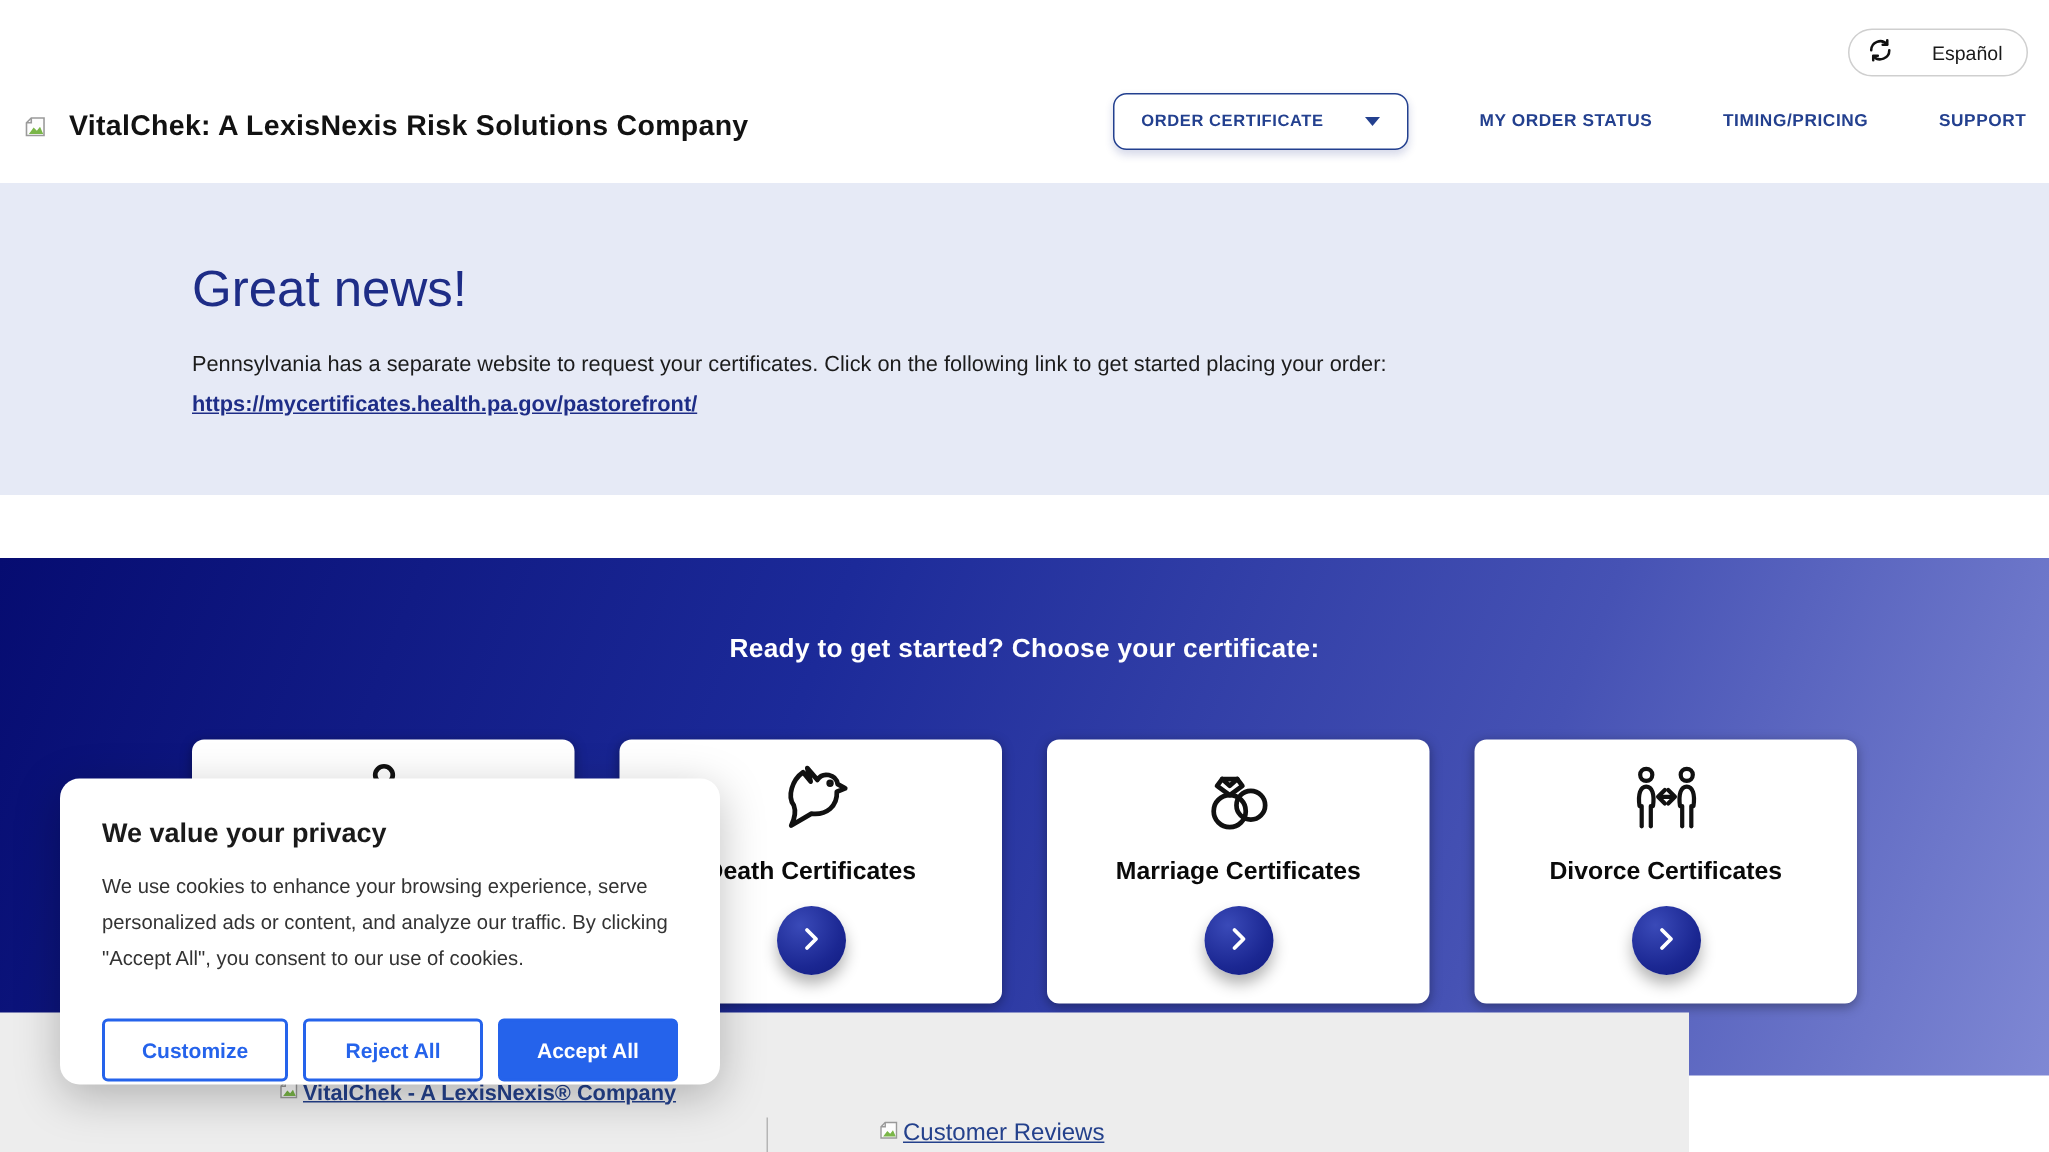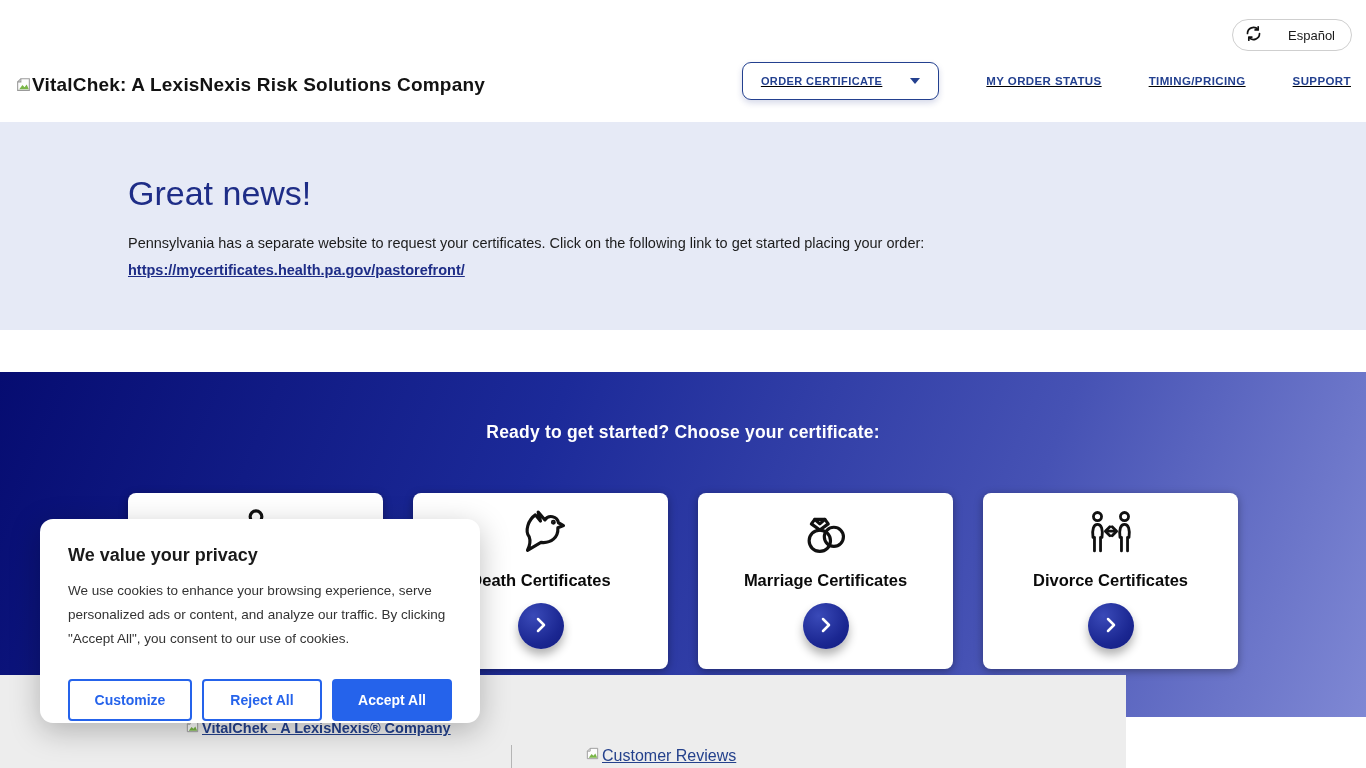--- a/index.html
+++ b/index.html
@@ -4,23 +4,23 @@
 <style>
   * { margin:0; padding:0; box-sizing:border-box; }
   html,body { width:1366px; height:768px; overflow:hidden; font-family:"Liberation Sans", sans-serif; background:#fff; }
   #stage { position:relative; width:1366px; height:768px; overflow:hidden; }
 
   
   .header { position:absolute; left:0; top:0; width:1366px; height:122px; background:#ffffff; }
   .lang-btn { position:absolute; top:19px; right:14px; height:32px; padding:0 16px 0 12px;
     display:flex; align-items:center; gap:26px; background:#fff; border:1px solid #cfcfcf;
     border-radius:16px; font-size:13px; color:#1a1a1a; cursor:pointer; }
-  .logo-wrap { position:absolute; left:15px; top:74px; display:flex; align-items:flex-start; gap:0; }
+  .logo-wrap { position:absolute; left:15px; top:74px; display:flex; align-items:flex-start; gap:14px; }
   .logo-text { font-size:19px; font-weight:700; color:#121212; letter-spacing:0.2px; }
-  .nav { position:absolute; top:62px; right:15px; display:flex; align-items:center; gap:47px;text-decoration:underline; }
+  .nav { position:absolute; top:62px; right:15px; display:flex; align-items:center; gap:47px; }
   .order-btn { height:38px; padding:0 18px; background:#fff; border:1.5px solid #23408f;
     border-radius:9px; display:flex; align-items:center; gap:28px; cursor:pointer;
     box-shadow:0 3px 6px rgba(30,47,135,0.18); }
   .order-btn span.lbl { font-size:11px; font-weight:700; color:#23408f; letter-spacing:0.4px; }
   .caret { width:0; height:0; border-left:5px solid transparent; border-right:5px solid transparent;
     border-top:6px solid #23408f; }
   .nav-link { font-size:11.5px; font-weight:700; color:#23408f; letter-spacing:0.4px;
     text-decoration:none; cursor:pointer; }
 
   

